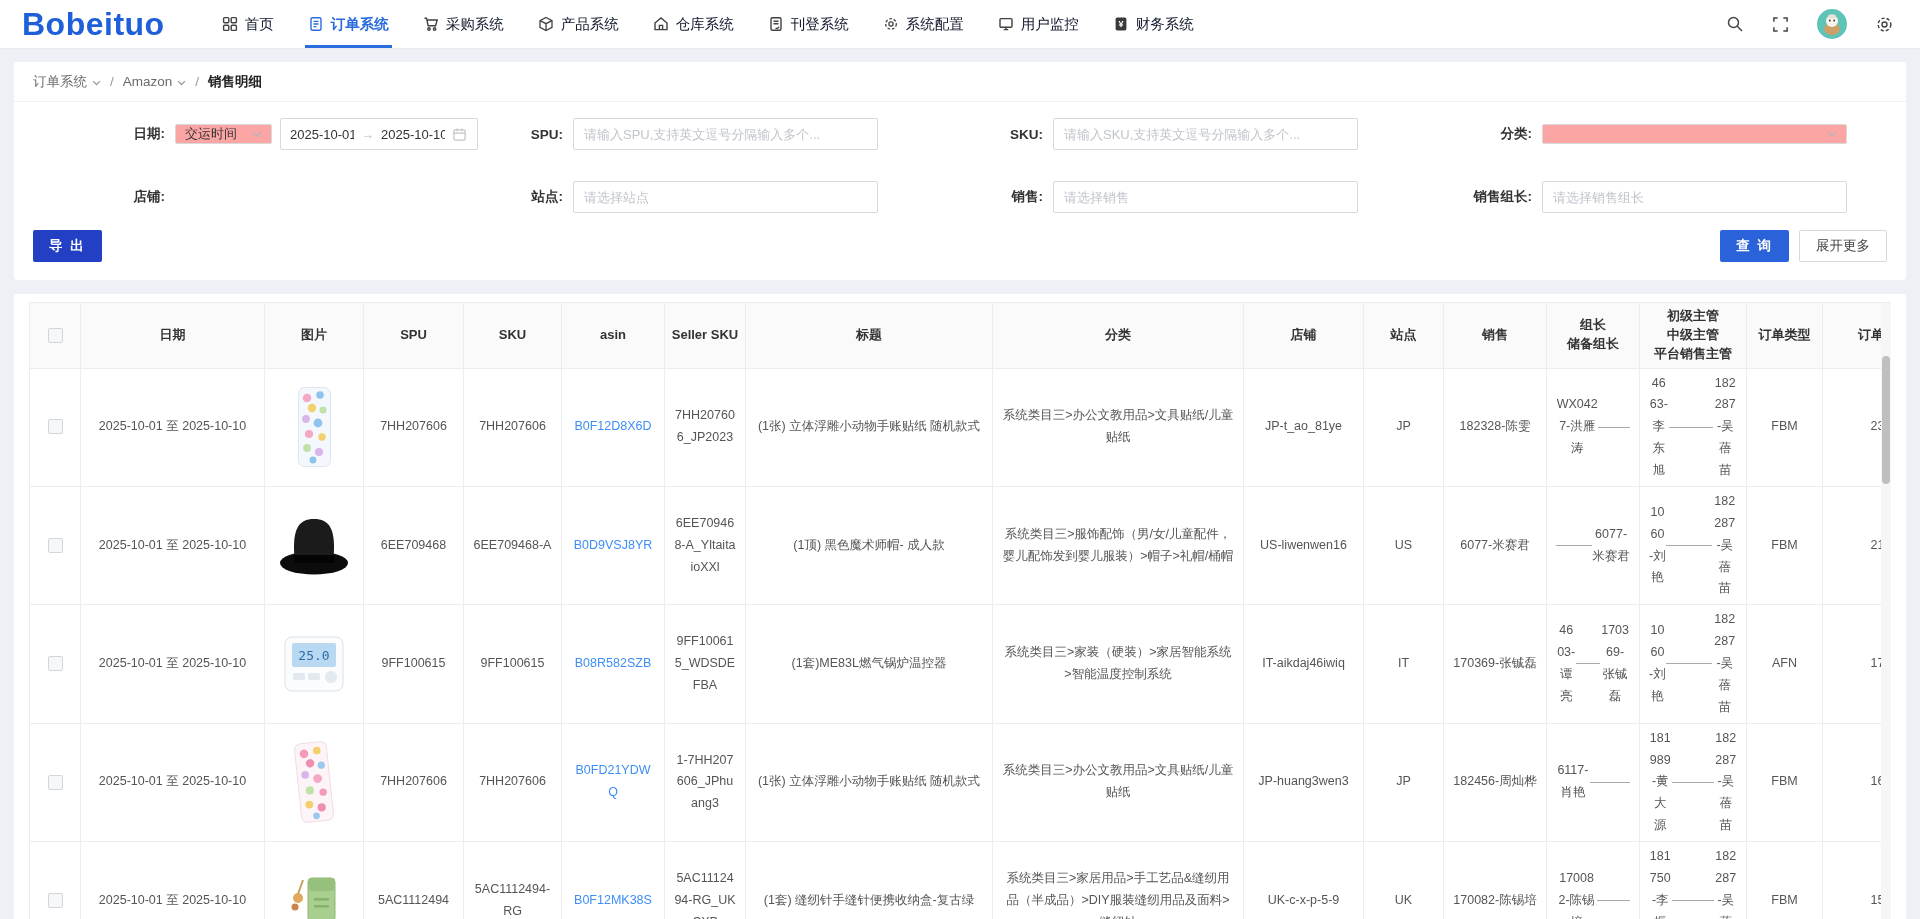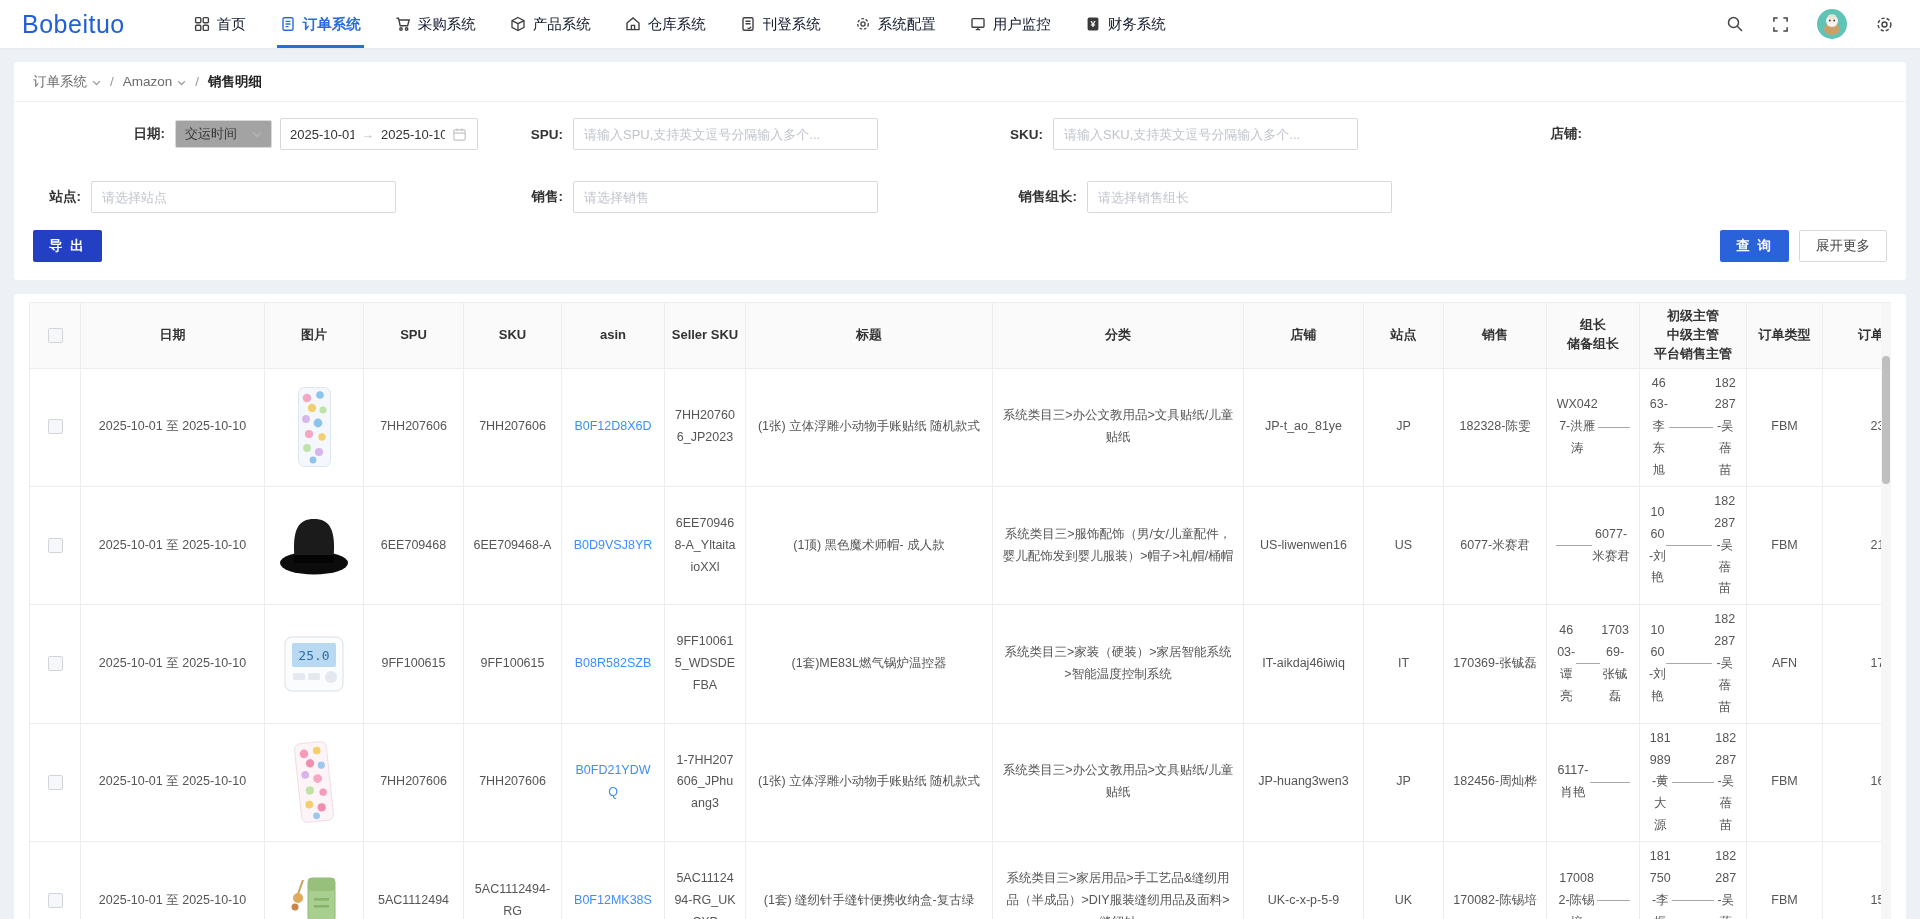--- a/index.html
+++ b/index.html
@@ -9,21 +9,21 @@
     background:#edf0f5;
     font-family:"Liberation Sans","DejaVu Sans",sans-serif;
     color:#333;
   }
   :root{
     --accent:#2a6bdd; --link:#3e8ef7; --export:#2340c4; --query:#2a63d9;
     --border:#d9d9d9; --cell-border:#ebedf0;
   }
   
   .navbar { height:48px; background:#fff; display:flex; align-items:center; padding:0 26px 0 22px; position:relative; box-shadow:0 1px 2px rgba(0,0,0,.04); }
-  .logo { font-size:25px; font-weight:400; color:#1f5fd8; letter-spacing:.5px; margin-right:52px; cursor:pointer; }
+  .logo { font-size:32px; font-weight:700; color:#1f5fd8; letter-spacing:.5px; margin-right:40px; cursor:pointer; }
   .nav-items { display:flex; height:48px; }
   .nav-item { display:flex; align-items:center; gap:7px; padding:0 17px; font-size:14.5px; color:#0f172a; cursor:pointer; position:relative; white-space:nowrap; }
   .nav-item svg { display:block; }
   .nav-item.active { color:var(--accent); font-weight:700; }
   .nav-item.active::after { content:""; position:absolute; left:14px; right:14px; bottom:0; height:3px; background:var(--accent); }
   .topbar-right { margin-left:auto; display:flex; align-items:center; gap:28px; }
   .topbar-icon { cursor:pointer; display:flex; align-items:center; }
   
   .card { background:#fff; border-radius:3px; margin:14px 14px 0; }
   
@@ -32,21 +32,21 @@
   .crumb.current { color:#222; font-weight:700; cursor:default; }
   .crumb-sep { color:#999; }
   
   .filters { padding:16px 19px 18px; }
   .filter-grid { display:grid; grid-template-columns:482px 480px 455px 1fr; row-gap:31px; }
   .filter-item { display:flex; align-items:center; }
   .f-label { text-align:right; margin-right:10px; font-size:13.5px; font-weight:700; color:#333; white-space:nowrap; flex:0 0 auto; }
   .c1 .f-label { width:132px; } .c2 .f-label, .c3 .f-label { width:48px; } .c4 .f-label { width:82px; }
   .inp { height:32px; border:1px solid var(--border); border-radius:2px; background:#fff; padding:0 10px; font-size:13px; color:#333; width:100%; max-width:305px; font-family:inherit; }
   .inp::placeholder { color:#c0c4cc; }
-  .selbox { height:28px; border:1px solid var(--border); border-radius:2px; background:#a3a3a3; display:flex; align-items:center; justify-content:space-between; padding:0 9px; font-size:13px; color:#333; cursor:pointer; }
+  .selbox { height:20px; border:1px solid var(--border); border-radius:2px; background:#fca5a5; display:flex; align-items:center; justify-content:space-between; padding:0 9px; font-size:13px; color:#333; cursor:pointer; }
   .date-type { width:97px; flex:0 0 auto; margin-right:8px; }
   .date-range { height:32px; border:1px solid var(--border); border-radius:2px; background:#fff; display:flex; align-items:center; padding:0 9px; gap:7px; font-size:13px; color:#333; width:198px; flex:0 0 auto; cursor:pointer; }
   .date-val { width:64px; overflow:hidden; white-space:nowrap; flex:0 0 auto; }
   .date-sep { color:#bbb; flex:0 0 auto; }
   .cat-select { width:100%; max-width:305px; }
   
   .btn-row { display:flex; align-items:center; margin-top:17px; }
   .btn { height:32px; border-radius:2px; border:none; font-size:13.5px; padding:0 16px; cursor:pointer; font-family:inherit; letter-spacing:2px; }
   .btn-export { background:var(--export); color:#fff; font-weight:700; }
   .btn-right { margin-left:auto; display:flex; gap:10px; }
@@ -242,20 +242,29 @@
         </div>
       </div>
       <div class="filter-item c2">
         <span class="f-label">SPU:</span>
         <input class="inp" placeholder="请输入SPU,支持英文逗号分隔输入多个..." style="">
       </div>
       <div class="filter-item c3">
         <span class="f-label">SKU:</span>
         <input class="inp" placeholder="请输入SKU,支持英文逗号分隔输入多个..." style="">
       </div>
+      <div class="filter-item c4">
+        <span class="f-label">分类:</span>
+        <div class="selbox cat-select">
+          <span></span>
+          <svg width="10" height="7" viewBox="0 0 10 7" fill="none" stroke="#b5b5b5" stroke-width="1.4">
+              <path d="M1 1.3 5 5.3 9 1.3"></path>
+            </svg>
+        </div>
+      </div>
 
       <div class="filter-item c1">
         <span class="f-label">店铺:</span>
       </div>
       <div class="filter-item c2">
         <span class="f-label">站点:</span>
         <input class="inp" placeholder="请选择站点" style="">
       </div>
       <div class="filter-item c3">
         <span class="f-label">销售:</span>

